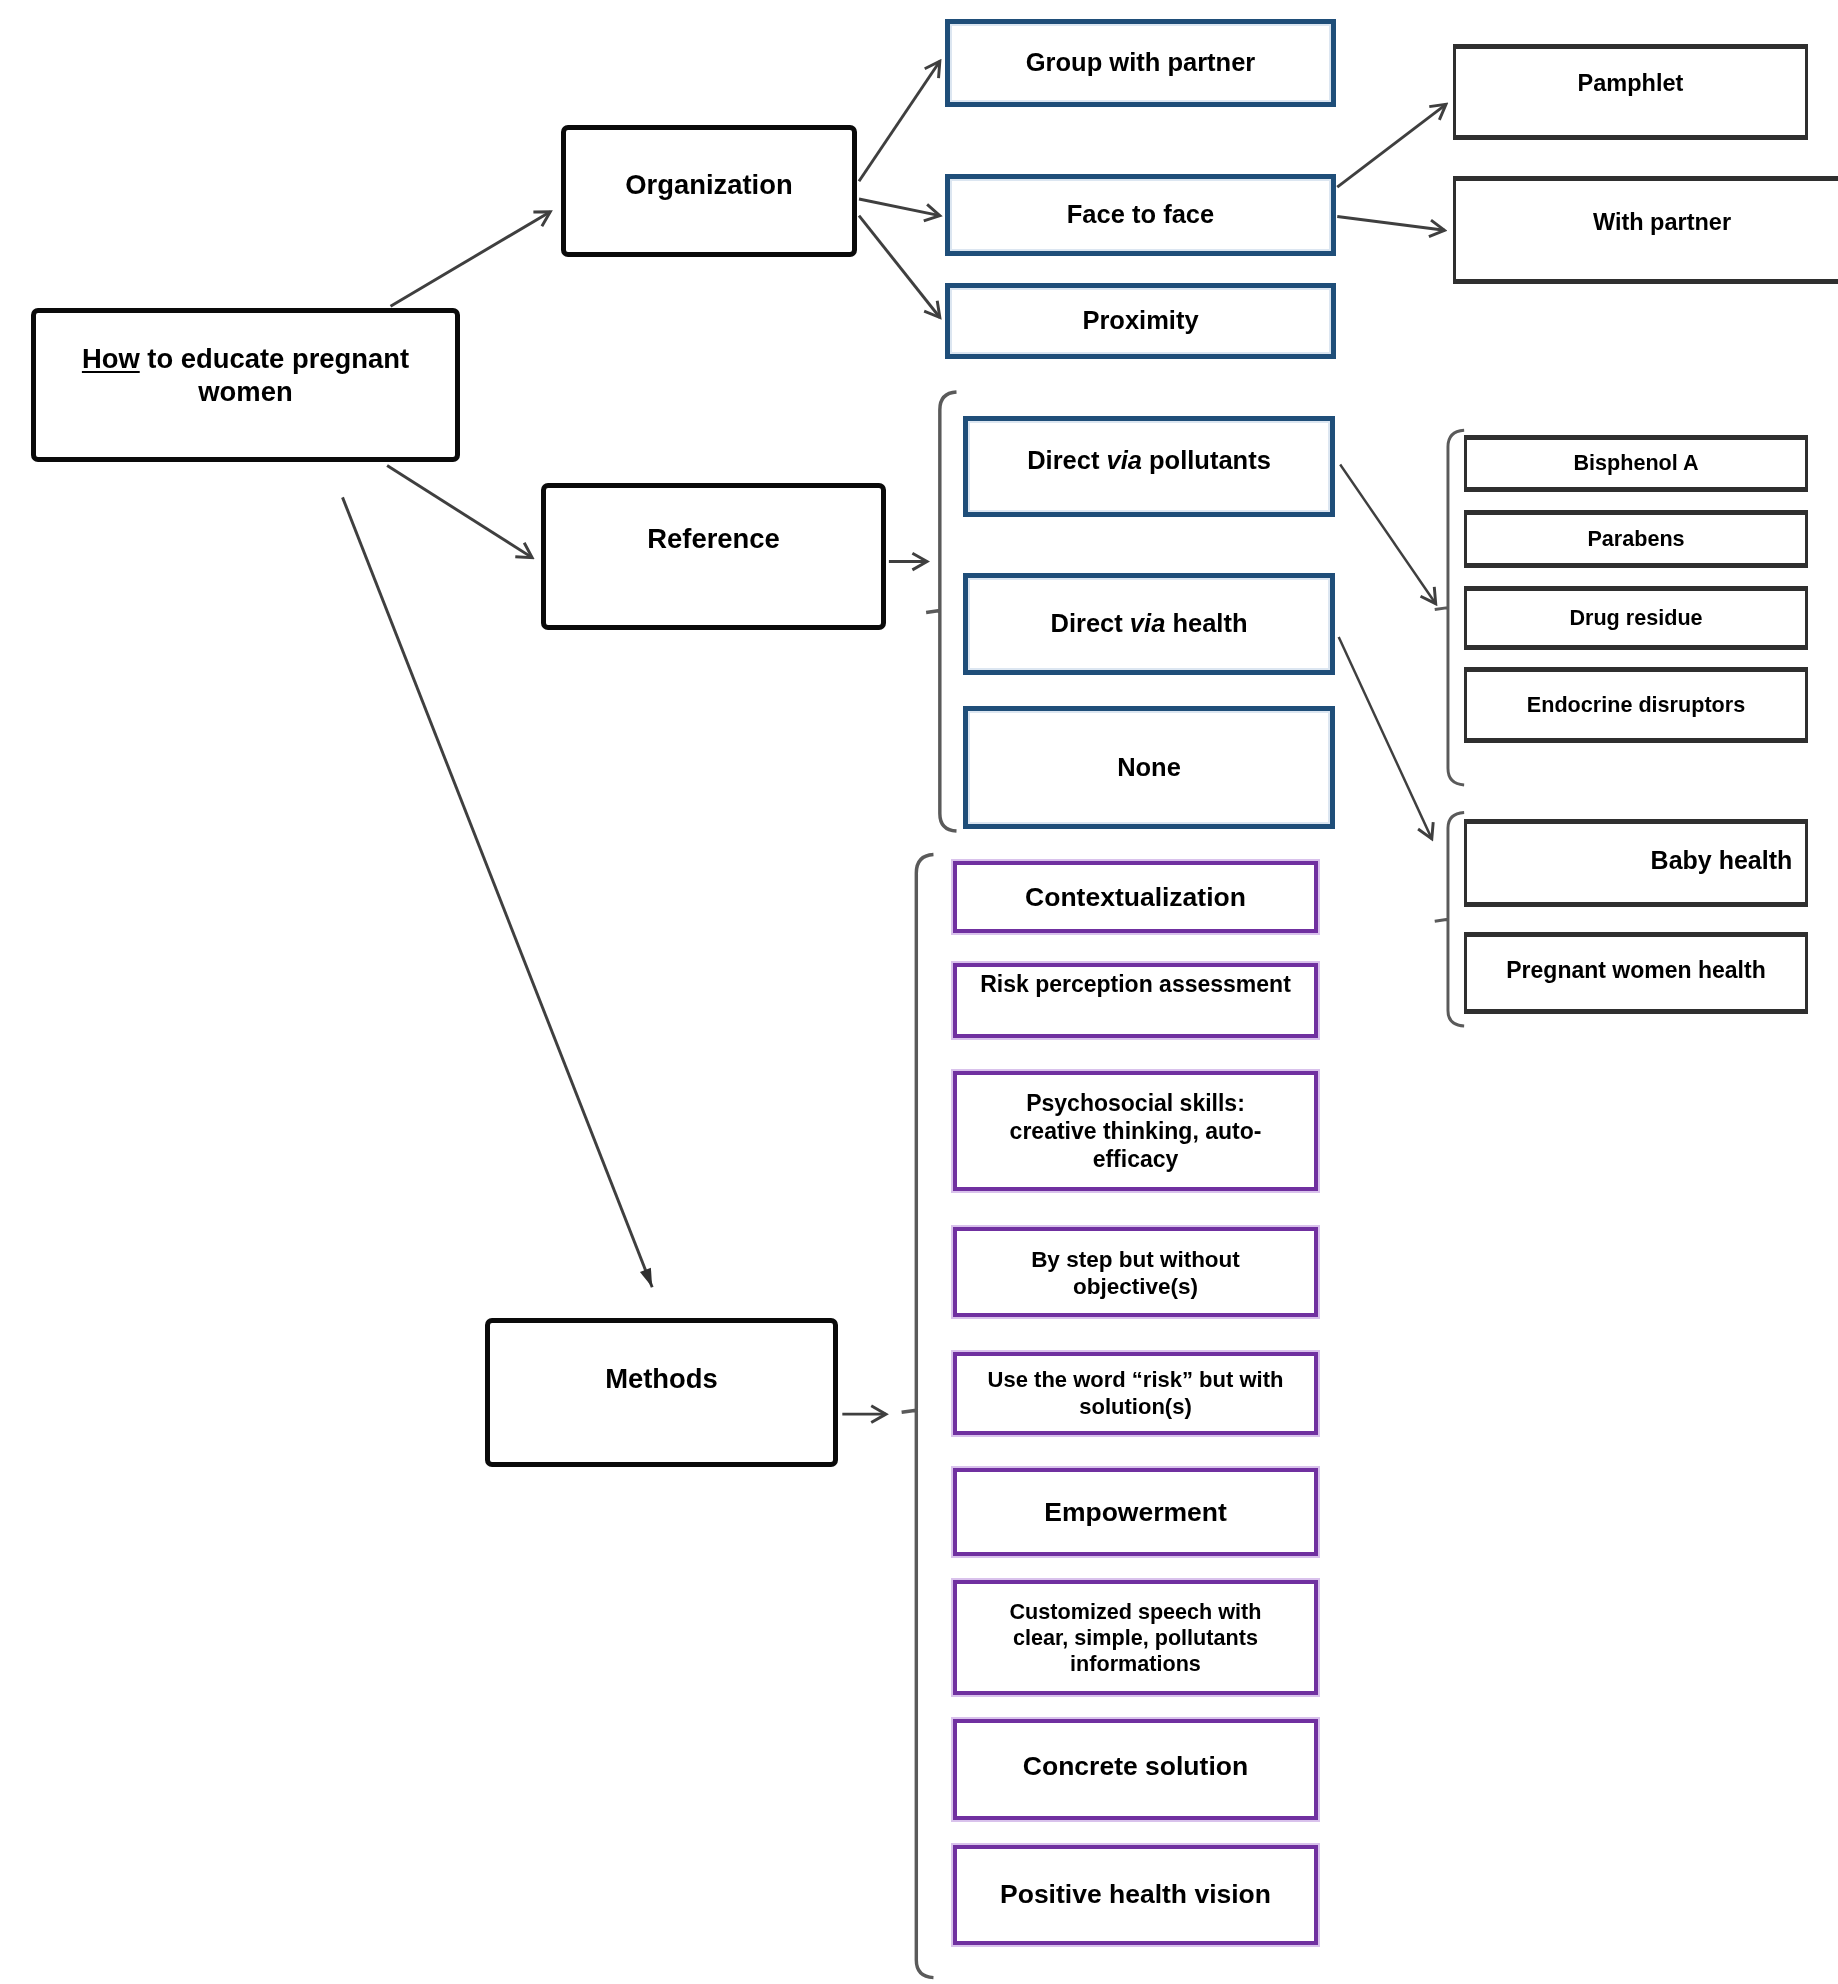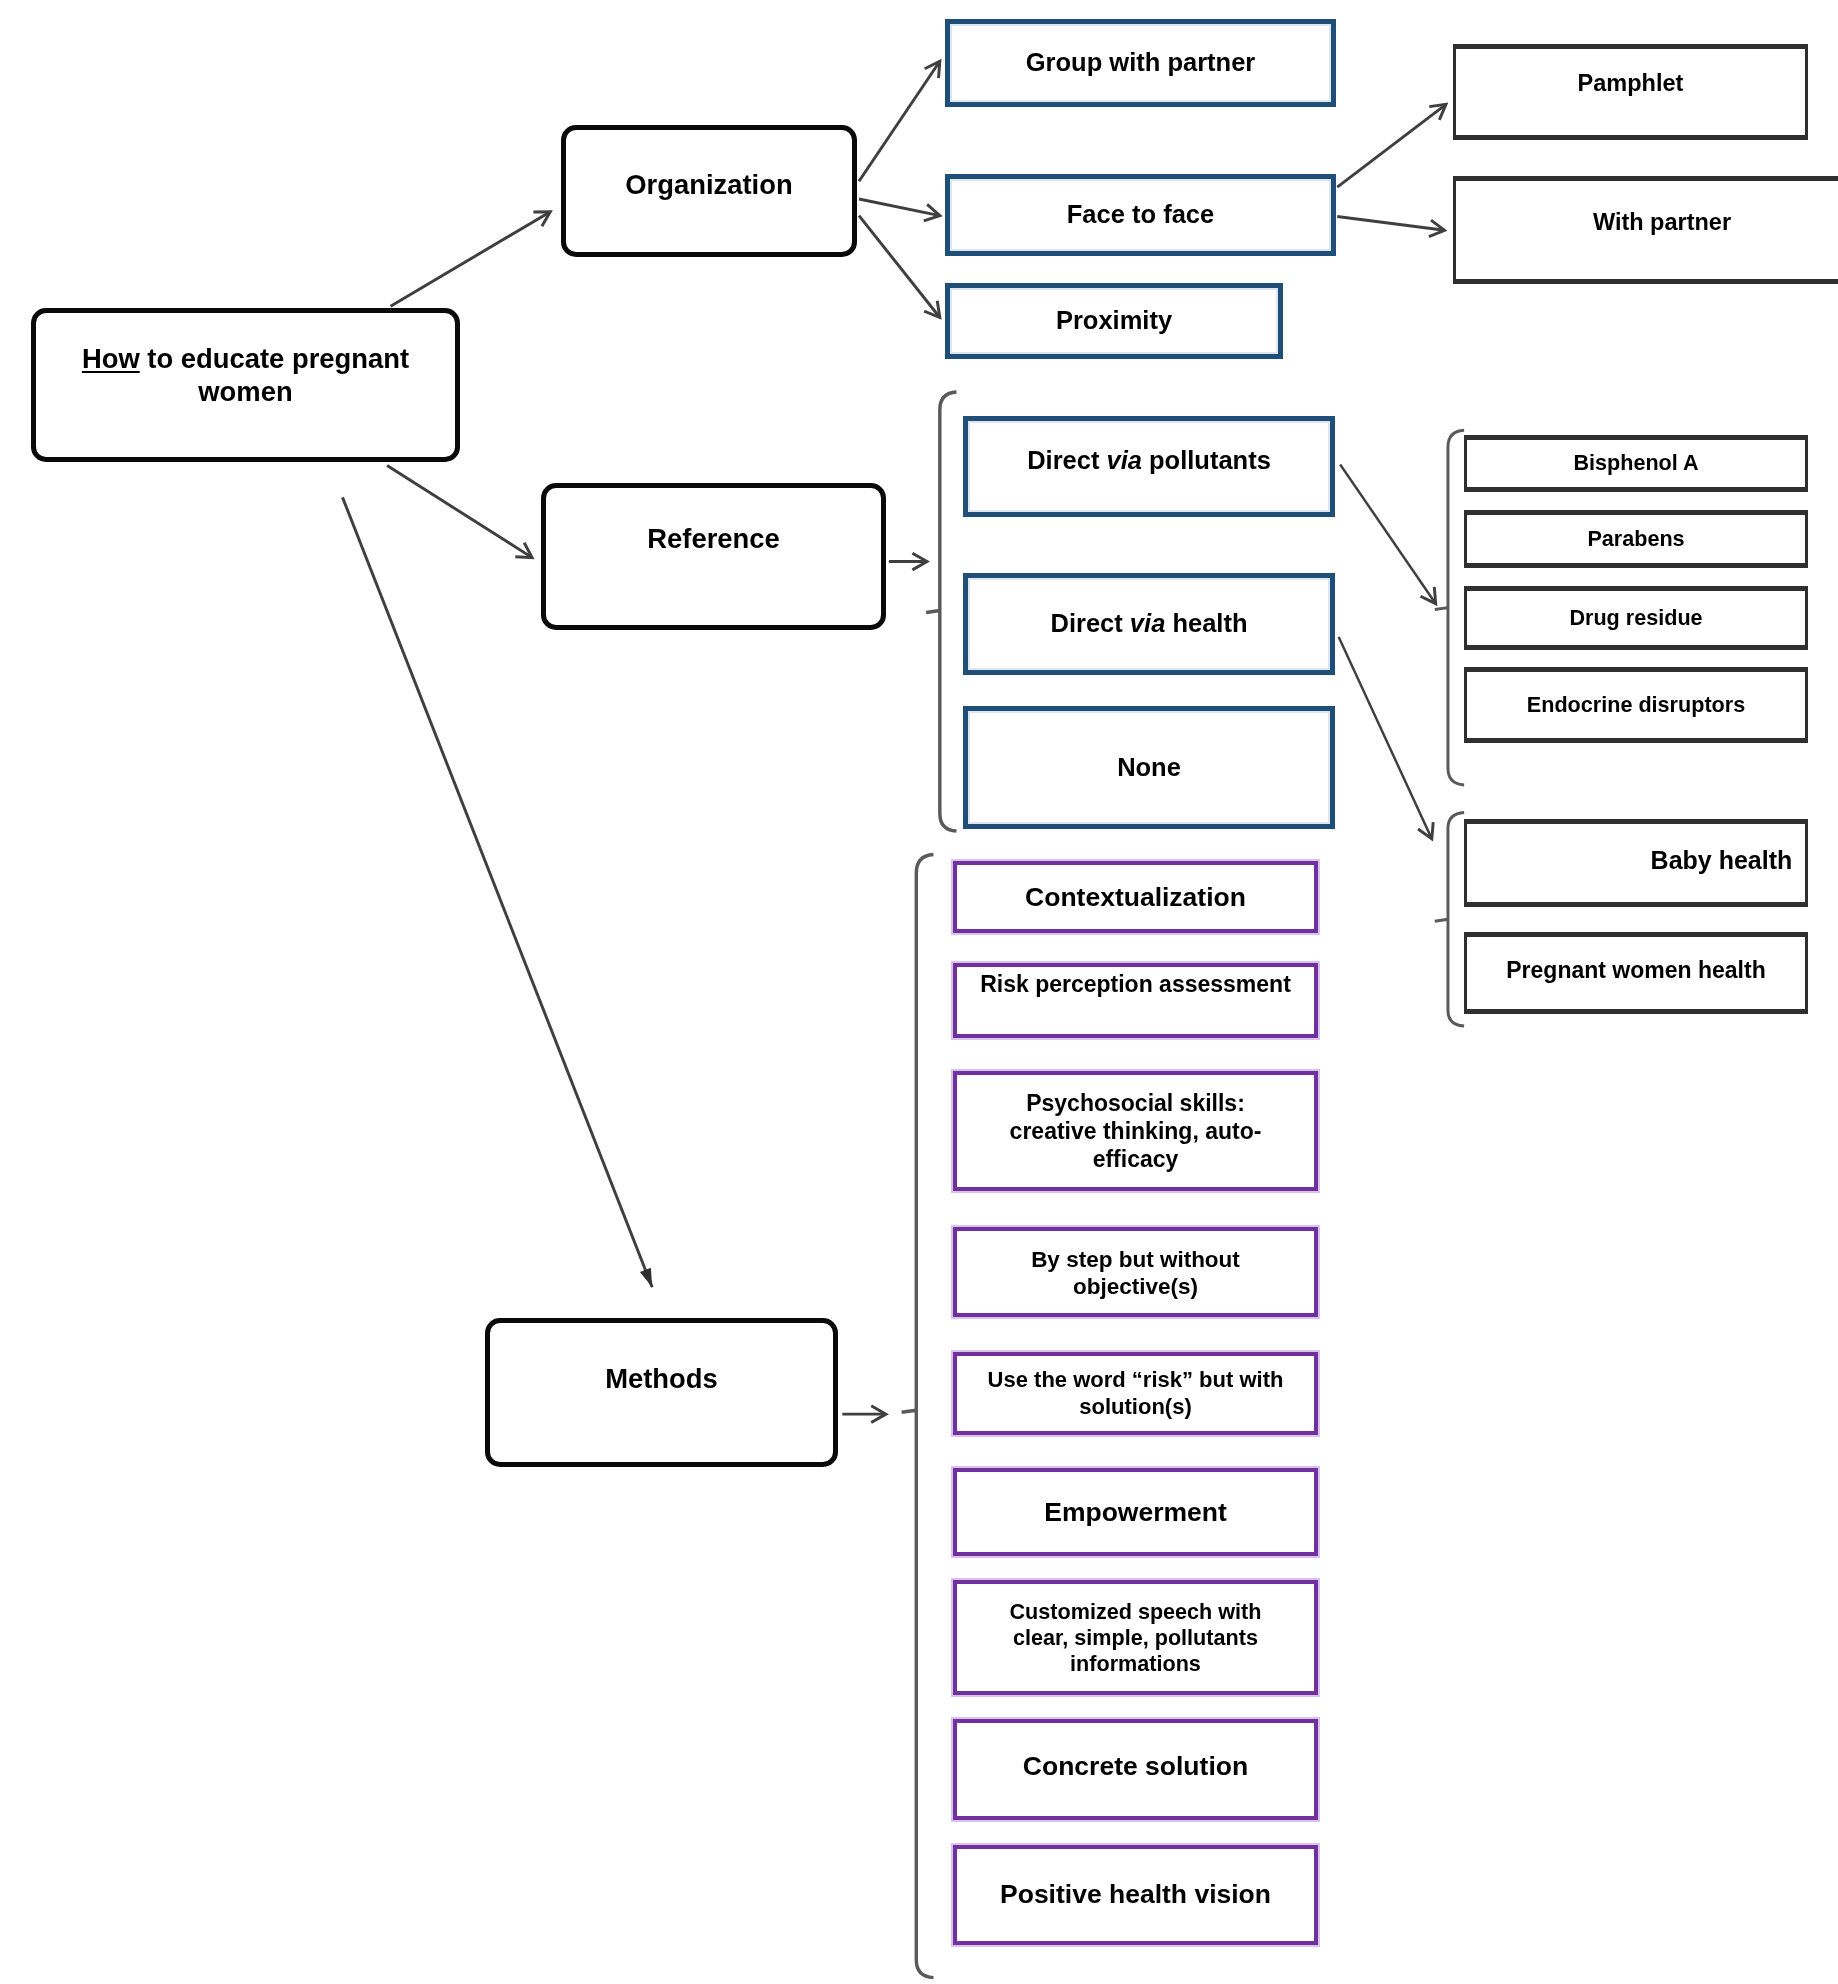--- a/index.html
+++ b/index.html
@@ -17,21 +17,21 @@
     display:flex;
     align-items:center;
     justify-content:center;
     text-align:center;
     font-weight:bold;
     line-height:1.22;
     padding:2.9px 12.7px;
   }
   .round{
     border:5.9px solid #0a0a0a;
-    border-radius:15px;
+    border-radius:7px;
   }
   .blue{
     border:5.4px solid #1F4E79;
     box-shadow:inset 0 0 0 2px #dce6f1;
   }
   .purple{
     border:4.4px solid #7030A0;
     box-shadow:0 0 0 2px #d9c2ec;
   }
   .dark{
@@ -100,21 +100,21 @@
   <div class="box round" style="left:485px;top:1318px;width:353px;height:149px;font-size:27.4px;align-items:flex-start;padding-top:39px;">
     <span>Methods</span>
   </div>
 
   <div class="box blue" style="left:945px;top:18.6px;width:391px;height:88px;font-size:25.5px;">
     <span>Group with partner</span>
   </div>
   <div class="box blue" style="left:945px;top:174px;width:391px;height:82px;font-size:25.5px;">
     <span>Face to face</span>
   </div>
-  <div class="box blue" style="left:945px;top:283px;width:338px;height:76px;font-size:25.5px;">
+  <div class="box blue" style="left:945px;top:283px;width:391px;height:76px;font-size:25.5px;">
     <span>Proximity</span>
   </div>
 
   <div class="box dark" style="left:1453px;top:44px;width:355px;height:96px;font-size:23.5px;align-items:flex-start;padding-top:19.6px;">
     <span>Pamphlet</span>
   </div>
   <div class="box dark" style="left:1453px;top:176px;width:418px;height:108px;font-size:23.5px;align-items:flex-start;padding-top:27px;">
     <span>With partner</span>
   </div>
 

